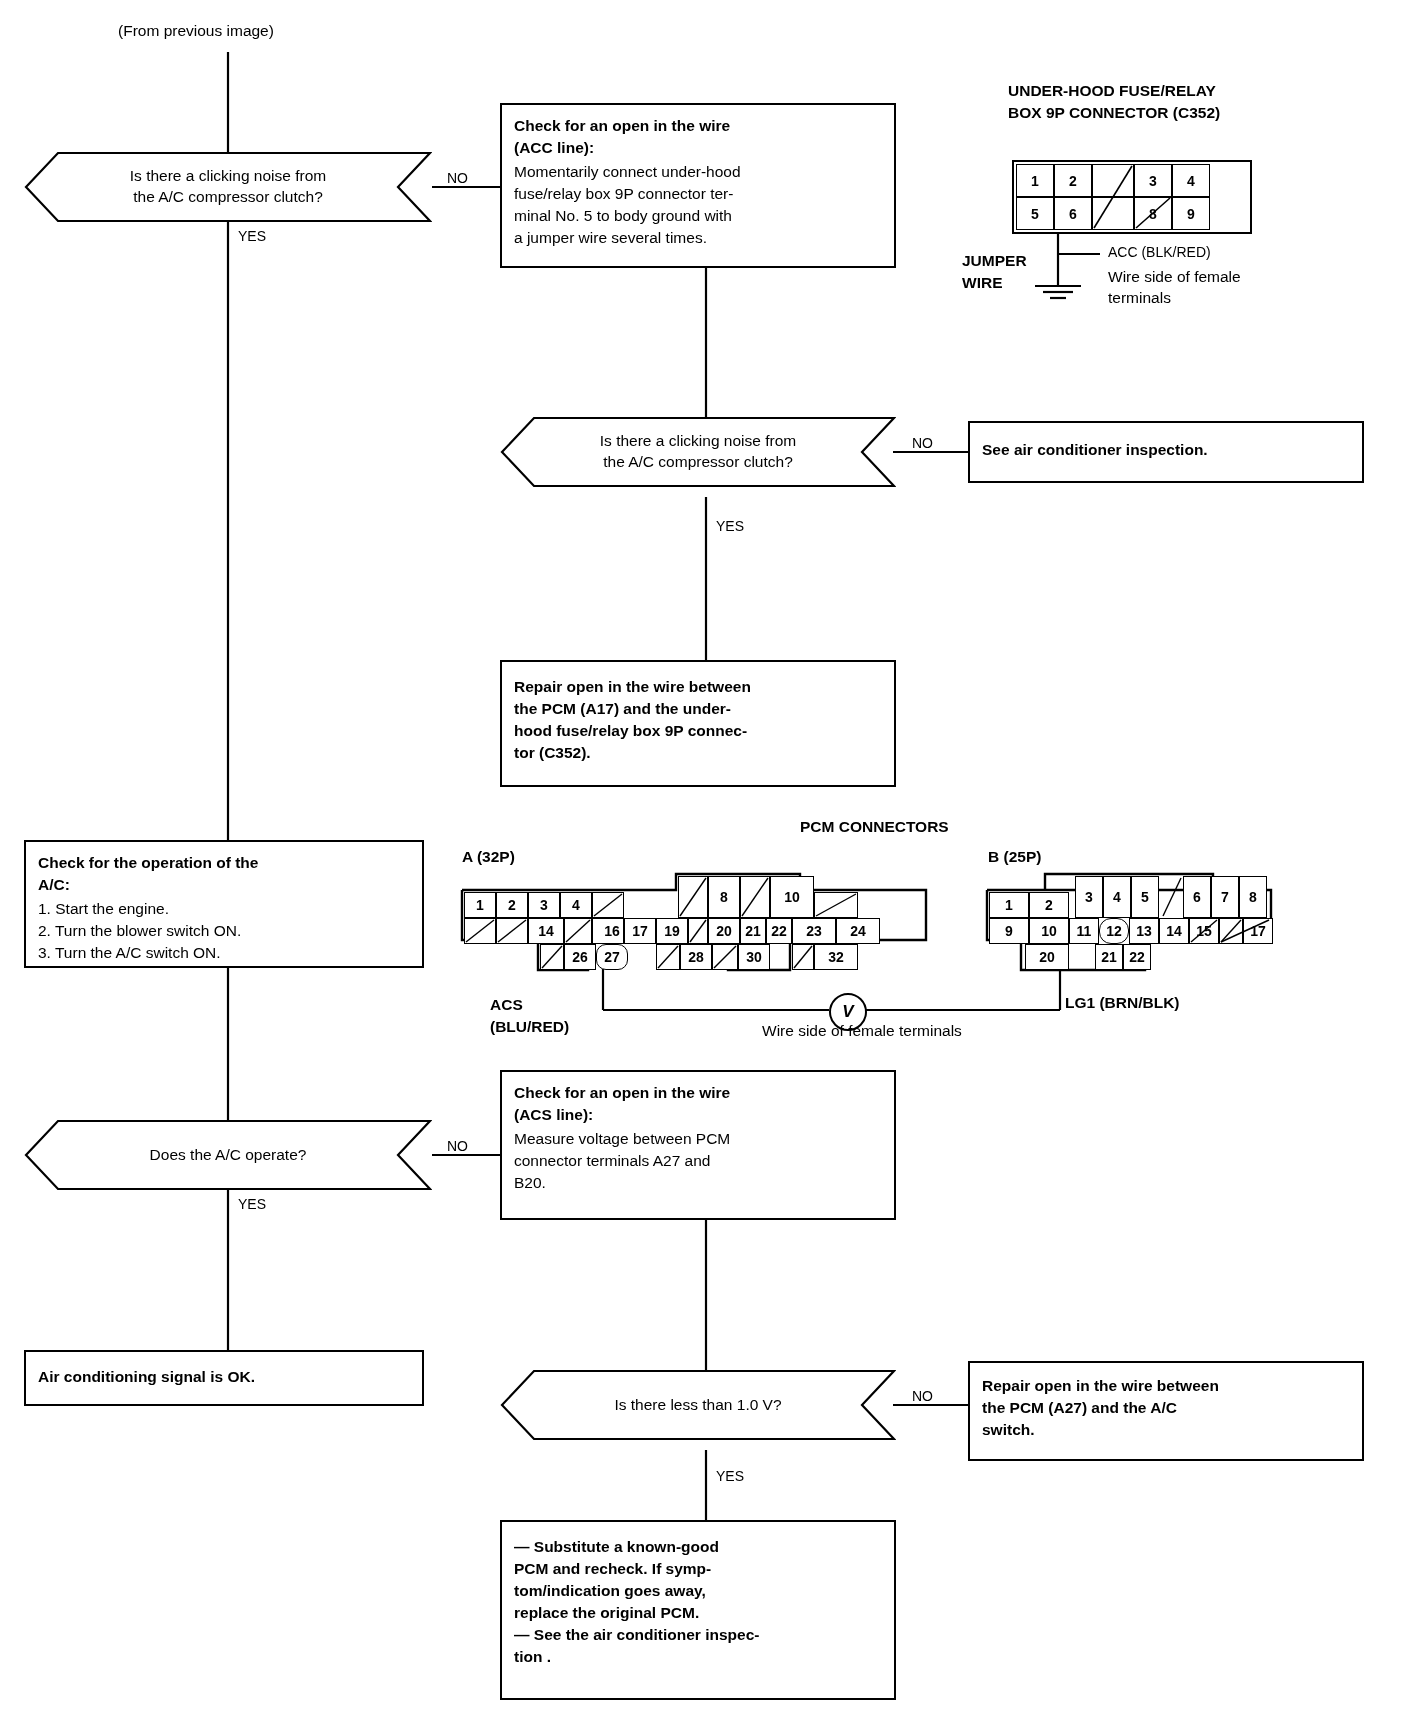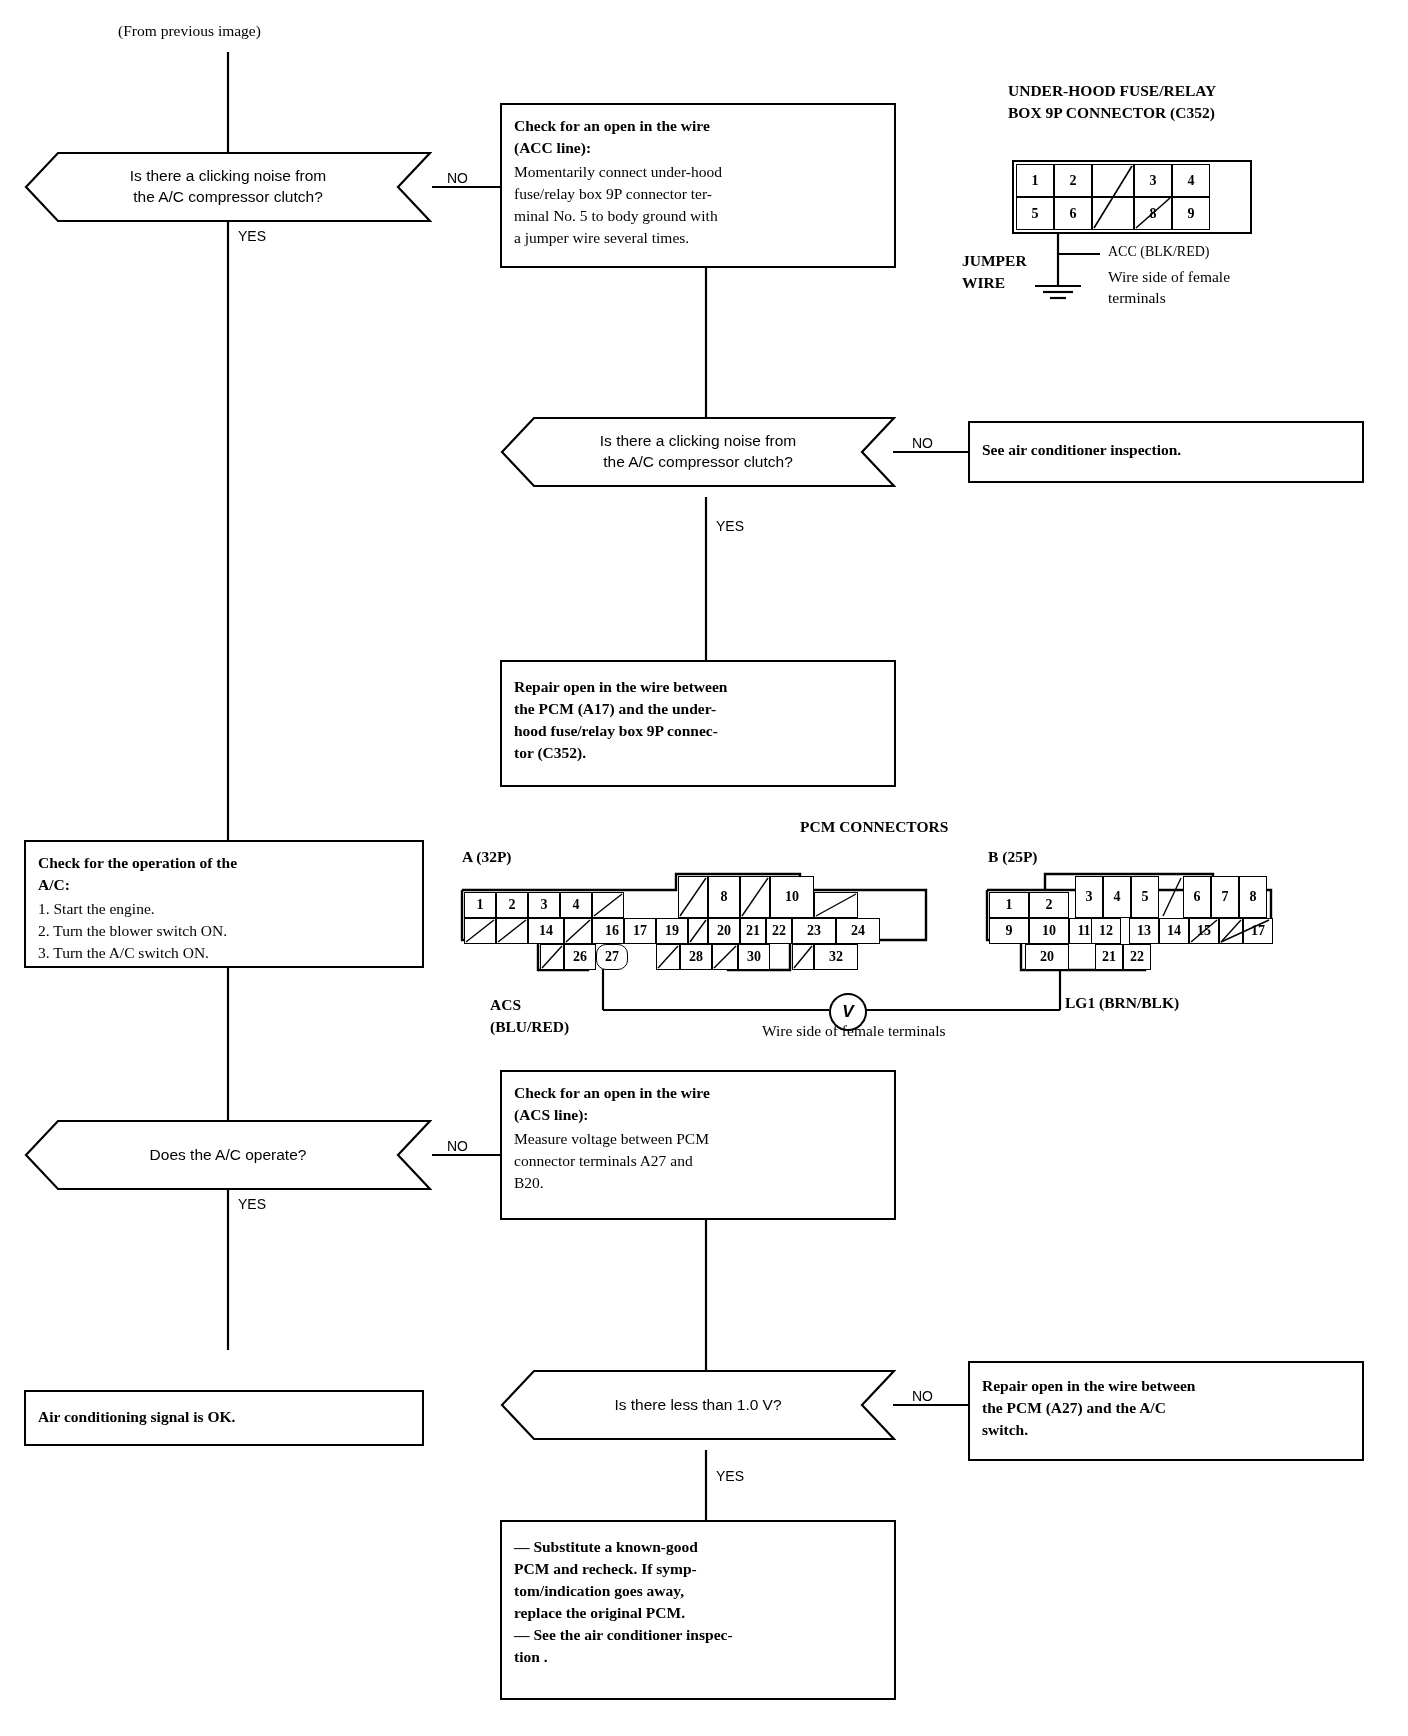--- a/index.html
+++ b/index.html
@@ -1,18 +1,18 @@
 <!DOCTYPE html>
 <html><head>
 <meta charset="utf-8">
 <style>
   html,body{margin:0;padding:0;background:#fff;}
   body{width:1408px;height:1736px;position:relative;font-family:"Liberation Sans",sans-serif;color:#000;overflow:hidden;}
   #canvas{position:absolute;left:0;top:0;width:1408px;height:1736px;}
-  .abs{position:absolute;font-family:Liberation Serif, serif;}
+  .abs{position:absolute;}
   .txt{font-size:15.5px;line-height:1.38;white-space:pre-line;}
   .bold{font-weight:bold;}
   .box{border:2px solid #000;background:#fff;box-sizing:border-box;}
   .boxtxt{padding:10px 12px;font-size:15.5px;line-height:1.42;white-space:pre-line;}
   .hex{position:absolute;}
   .hexlabel{position:absolute;display:flex;align-items:center;justify-content:center;text-align:center;font-size:15.5px;line-height:1.35;white-space:pre-line;width:100%;height:100%;box-sizing:border-box;padding:0 36px;}
   .lbl{position:absolute;font-size:14px;}
   .lblb{position:absolute;font-size:15.5px;font-weight:bold;}
   .cell{position:absolute;border:1.6px solid #000;box-sizing:border-box;display:flex;align-items:center;justify-content:center;font-size:14px;font-weight:bold;background:#fff;}
   .cellblank{position:absolute;border:1.6px solid #000;box-sizing:border-box;background:#fff;}
@@ -208,21 +208,21 @@
     <div class="cell" style="left:90px;top:4px;width:28px;height:42px;">3</div>
     <div class="cell" style="left:118px;top:4px;width:28px;height:42px;">4</div>
     <div class="cell" style="left:146px;top:4px;width:28px;height:42px;">5</div>
     <div class="cell" style="left:198px;top:4px;width:28px;height:42px;">6</div>
     <div class="cell" style="left:226px;top:4px;width:28px;height:42px;">7</div>
     <div class="cell" style="left:254px;top:4px;width:28px;height:42px;">8</div>
 
     <div class="cell" style="left:4px;top:46px;width:40px;height:26px;">9</div>
     <div class="cell" style="left:44px;top:46px;width:40px;height:26px;">10</div>
     <div class="cell" style="left:84px;top:46px;width:30px;height:26px;">11</div>
-    <div class="cell" style="left:106px;top:46px;width:30px;height:26px;">12</div>
+    <div class="cell" style="left:114px;top:46px;width:30px;height:26px;border-radius:12px;">12</div>
     <div class="cell" style="left:144px;top:46px;width:30px;height:26px;">13</div>
     <div class="cell" style="left:174px;top:46px;width:30px;height:26px;">14</div>
     <div class="cell" style="left:204px;top:46px;width:30px;height:26px;">15</div>
     <div class="cellblank" style="left:234px;top:46px;width:24px;height:26px;"></div>
     <div class="cell" style="left:258px;top:46px;width:30px;height:26px;">17</div>
 
     <div class="cell" style="left:40px;top:72px;width:44px;height:26px;">20</div>
     <div class="cell" style="left:110px;top:72px;width:28px;height:26px;">21</div>
     <div class="cell" style="left:138px;top:72px;width:28px;height:26px;">22</div>
 
@@ -250,21 +250,21 @@
   <div class="lbl" style="left:238px;top:1196px;">YES</div>
 
   <div class="box abs" style="left:500px;top:1070px;width:396px;height:150px;">
     <div class="boxtxt bold" style="padding-bottom:0;">Check for an open in the wire
 (ACS line):</div>
     <div class="boxtxt bold" style="padding-top:2px;font-weight:normal;">Measure voltage between PCM
 connector terminals A27 and
 B20.</div>
   </div>
 
-  <div class="box abs" style="left:24px;top:1350px;width:400px;height:56px;margin-top:40px;">
+  <div class="box abs" style="left:24px;top:1350px;width:400px;height:56px;">
     <div class="boxtxt bold" style="padding-top:14px;">Air conditioning signal is OK.</div>
   </div>
 
   <div class="hex" style="left:500px;top:1369px;width:396px;height:72px;">
     <svg width="396" height="72" viewBox="0 0 396 72" style="position:absolute;left:0;top:0;">
       <polygon points="2,36 34,2 394,2 362,36 394,70 34,70" fill="#fff" stroke="#000" stroke-width="2.2"></polygon>
     </svg>
     <div class="hexlabel">Is there less than 1.0 V?</div>
   </div>
   <div class="lbl" style="left:912px;top:1388px;">NO</div>

